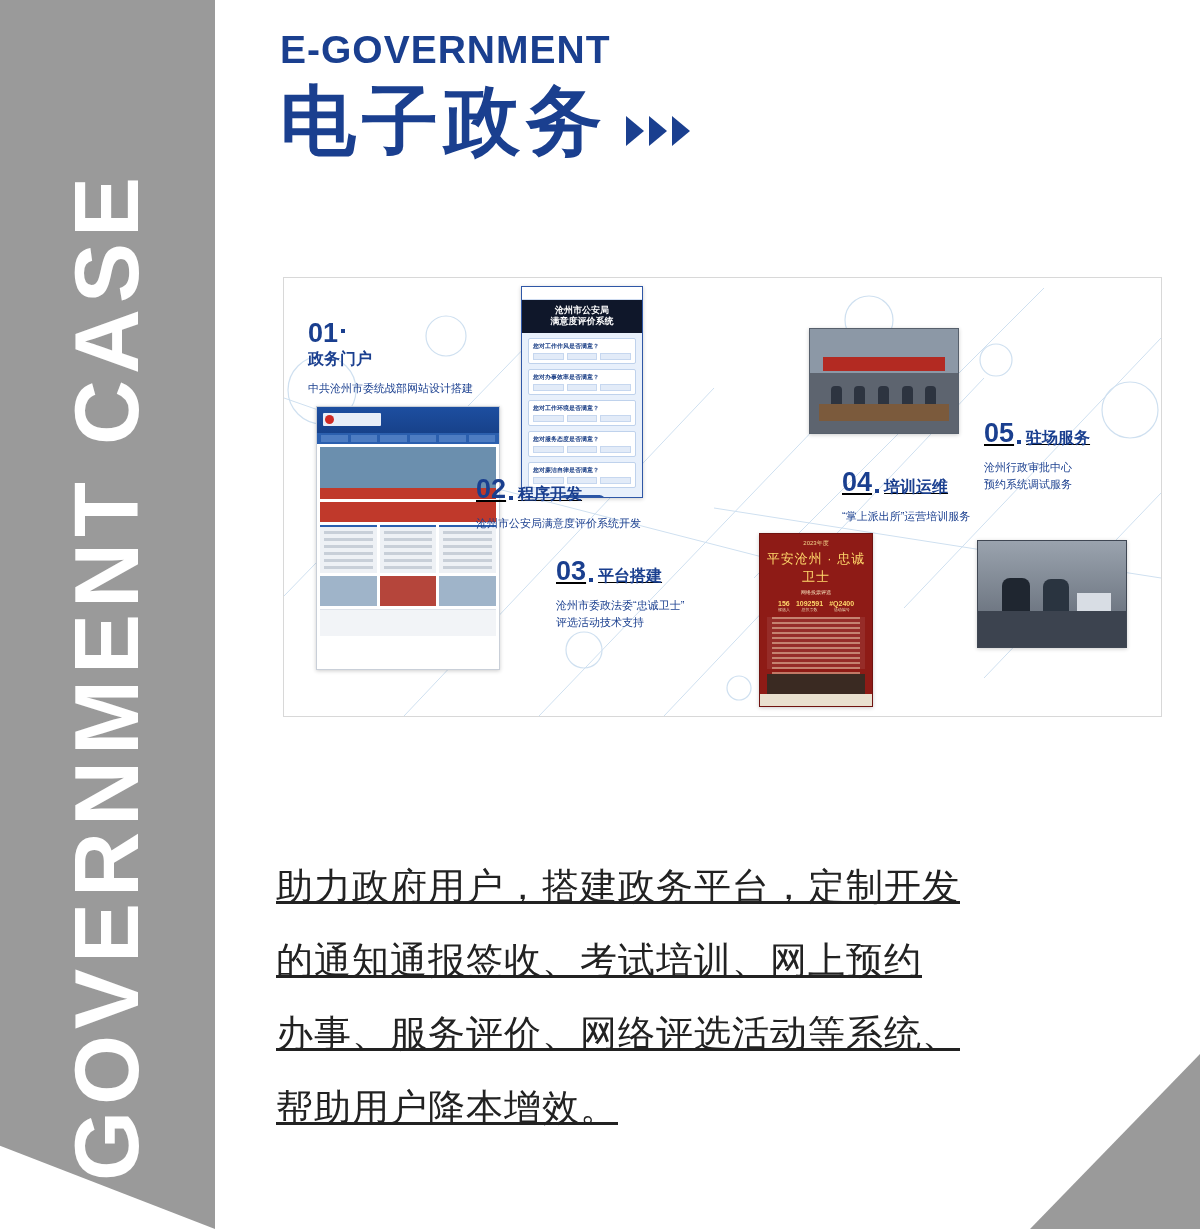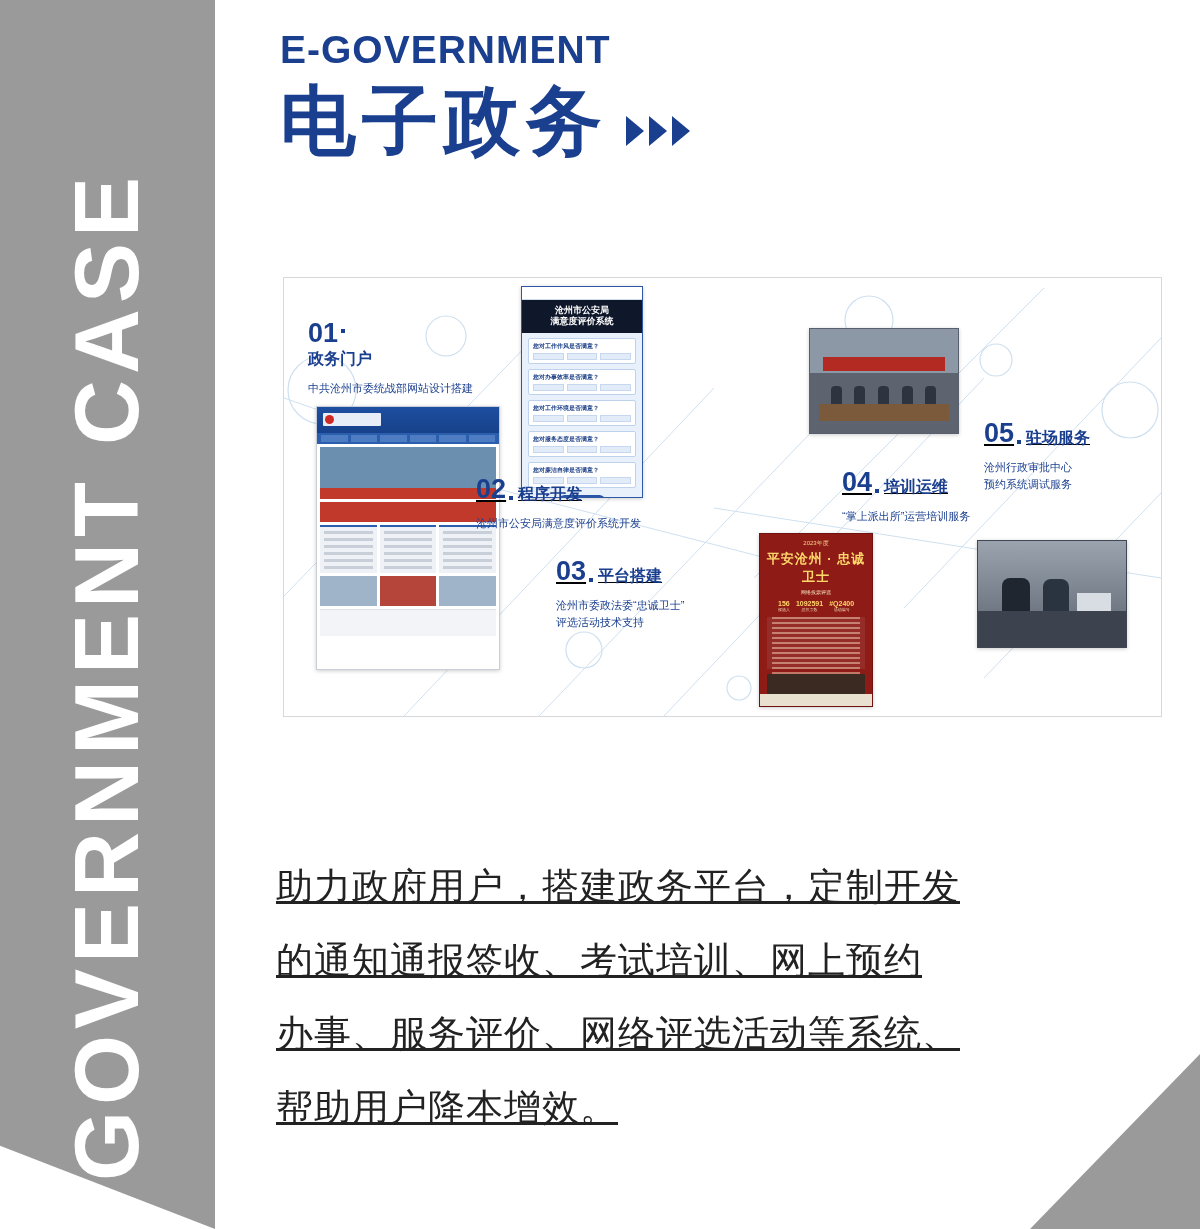--- a/index.html
+++ b/index.html
@@ -229,21 +229,21 @@
     top: 255px;
     width: 112px;
     height: 172px;
     background: #8e1b16;
     border: 1px solid #701310;
   }
   #shot-poster .po-year {
     color: #f3d48a; font-size: 6px; text-align: center; padding-top: 5px;
   }
   #shot-poster .po-t {
-    color: #ffd86b; font-size: 13px; font-weight: bold; text-align: center;
+    color: #ffd86b; font-size: 13px; font-weight: normal; text-align: center;
     letter-spacing: 1px; margin-top: 2px;
   }
   #shot-poster .po-sub {
     color: #f7e6c0; font-size: 5px; text-align: center; margin-top: 3px;
   }
   #shot-poster .po-nums {
     display: flex; justify-content: center; gap: 6px; margin-top: 5px;
   }
   #shot-poster .po-nums b {
     color: #ffd86b; font-size: 7px; display: block; text-align: center;

